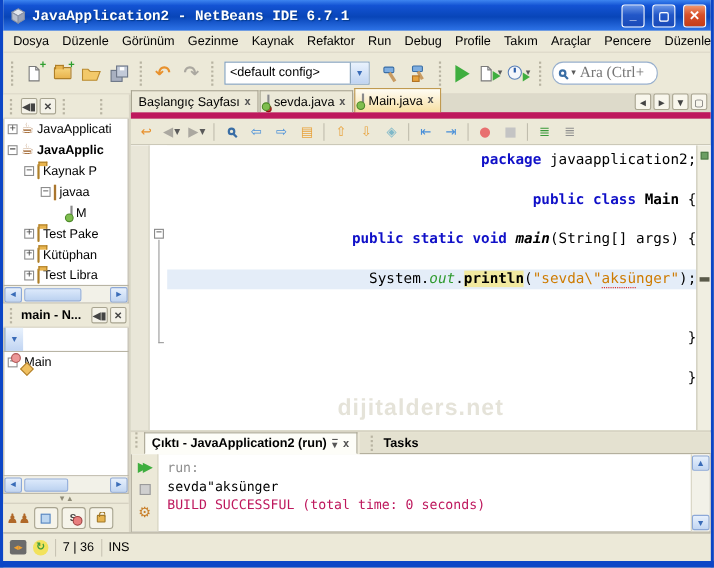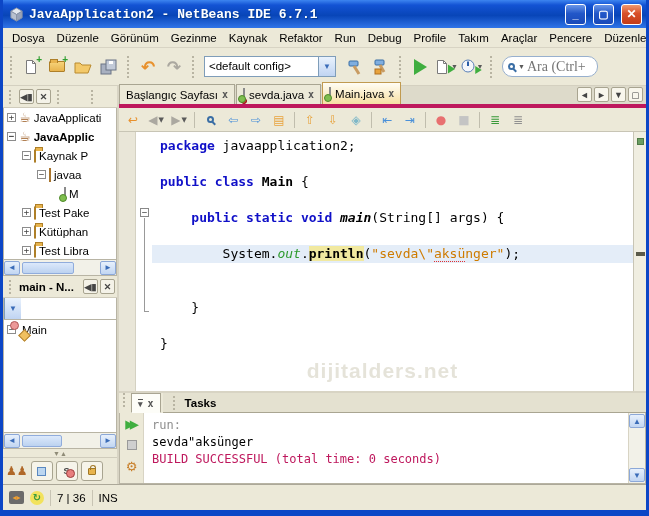--- a/index.html
+++ b/index.html
@@ -103,21 +103,21 @@
   .icon-people { color:#B06828; font-size:12px; font-family:"DejaVu Sans", sans-serif; }
   .icon-field { width:9px; height:9px; background:#BCD6F0; border:1px solid #5A88C0; }
   .icon-static { font-size:9px; font-weight:bold; color:#444; position:relative; }
   .icon-static::after { content:""; position:absolute; right:-5px; bottom:-2px; width:7px; height:7px;
     border-radius:50%; background:#E87E7E; border:1px solid #9E4040; }
   .icon-lock { width:8px; height:7px; background:#E8B44E; border:1px solid #A07828; border-radius:1px; position:relative; }
   .icon-lock::before { content:""; position:absolute; top:-4px; left:1px; width:4px; height:4px;
     border:1px solid #A07828; border-bottom:none; border-radius:3px 3px 0 0; }
 
   
-  .tabrow { height:22px; display:flex; align-items:flex-end; background:#DDDACA; border-bottom:4px solid #be185d; }
+  .tabrow { height:22px; display:flex; align-items:flex-end; background:#DDDACA; border-bottom:6px solid #be185d; }
   .tab { height:20px; display:flex; align-items:center; gap:4px; padding:0 6px; font-size:11.5px;
     background:#ECE9D8; border:1px solid #A9A592; border-bottom:none; margin-right:1px; white-space:nowrap; }
   .tab.active { height:22px; background:linear-gradient(180deg,#FFFDF5,#F7DFA2); border-color:#C09A50; }
   .tab-close { color:#555; font-weight:bold; font-size:10px; font-family:"DejaVu Sans Mono", monospace; }
   .tabnav { margin-left:auto; display:flex; align-items:center; gap:2px; padding:0 3px 2px 0; }
   .tabnav .mini-btn { background:#F8F6EC; }
 
   
   .edtoolbar { height:24px; display:flex; align-items:center; background:#ECE9D8; padding:0 3px; gap:1px;
     border-bottom:1px solid #C8C5B5; }
@@ -126,21 +126,21 @@
   .esep { width:1px; height:16px; background:#C0BDAD; margin:0 3px; }
 
   
   .editor { flex:1; position:relative; background:#fff; overflow:hidden; min-height:0; }
   .gutter { position:absolute; left:0; top:0; bottom:0; width:17px; background:#E9E6D8; border-right:1px solid #D4D1C2; }
   .foldcol { position:absolute; left:18px; top:0; bottom:0; width:15px; background:#fff; }
   .fold-box { position:absolute; left:3px; width:9px; height:9px; border:1px solid #888; background:#fff;
     color:#444; font-size:9px; line-height:7px; text-align:center; font-family:"DejaVu Sans Mono", monospace; }
   .fold-line { position:absolute; left:7px; width:5px; border-left:1px solid #999; border-bottom:1px solid #999; }
   .code { position:absolute; left:33px; top:0; right:13px; padding-top:5px;
-    font-family:"DejaVu Sans Mono", monospace; font-size:13px; }
+    font-family:"DejaVu Sans Mono", monospace; font-size:13px;text-align:right; }
   .code-line { height:18px; line-height:18px; white-space:pre; padding-left:8px; }
   .code-line.cur { background:#E4EDF8; }
   .seg.kw { color:#1010C8; font-weight:bold; }
   .seg.cls { font-weight:bold; }
   .seg.mth { font-weight:bold; font-style:italic; }
   .seg.fld { color:#2E9A2E; font-style:italic; }
   .seg.str { color:#CE7B00; }
   .seg.hl { background:#F1E9A0; font-weight:bold; }
   .seg.typo { border-bottom:1px dotted #E03030; }
   .errorstripe { position:absolute; right:0; top:0; bottom:0; width:13px; background:#F0EEE1; border-left:1px solid #C8C5B5; }
@@ -469,20 +469,21 @@
         <div class="errorstripe">
           <div class="stripe-ok"></div>
           <div class="stripe-mark" style="top:120px"></div>
         </div>
       </div>
 
       <div class="output">
         <div class="out-tabrow">
           <span class="vgrip"></span>
           <div class="out-tab">
+            <span>Çıktı - JavaApplication2 (run)</span>
             <span class="minimize-glyph">▾</span>
             <span class="tab-close">x</span>
           </div>
           <div class="out-tasks">
             <span class="vgrip"></span>
             <span>Tasks</span>
           </div>
         </div>
         <div class="out-body">
           <div class="out-tools">

